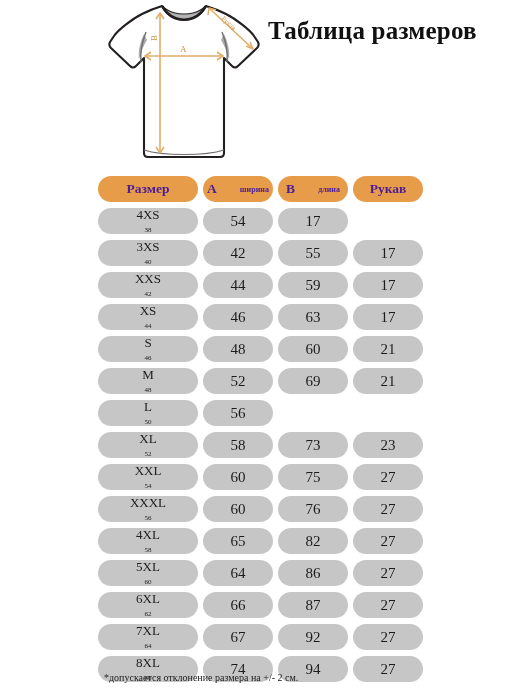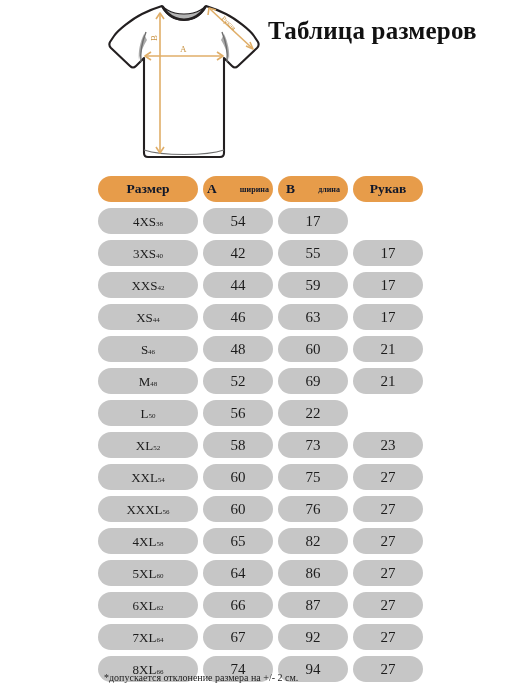--- a/index.html
+++ b/index.html
@@ -67,21 +67,21 @@
     align-items: center;
     justify-content: center;
     box-sizing: border-box;
   }
 
   .cell.c1 { width: 100px; }
   .cell.c2, .cell.c3, .cell.c4 { width: 70px; }
 
   .head .cell {
     background: #e79c4a;
-    color: #0f172a;
+    color: #4c1d95;
   }
 
   .head .cell span.hlabel {
     font-family: "Liberation Serif", "DejaVu Serif", serif;
     font-weight: bold;
     font-size: 13.5px;
     line-height: 1;
   }
 
   .head .cell span.hsub {
@@ -94,21 +94,21 @@
     top: 1px;
     padding-left: 20px;
   }
 
   .body .cell {
     background: #c6c6c6;
     color: #1c1c1c;
   }
 
   .body .cell.c1 {
-    flex-direction: row;
+    flex-direction: column;
     justify-content: center;
     line-height: 1;
   }
 
   .sz-name {
     font-family: "Liberation Serif", "DejaVu Serif", serif;
     font-size: 13px;
     line-height: 13px;
   }
 
@@ -299,23 +299,20 @@
         </div>
       </div>
       <div class="trow">
         <div class="cell c1">
           <span class="sz-name">L</span>
           <span class="sz-ru">50</span>
         </div>
         <div class="cell c2">
           <span class="val">56</span>
         </div>
-        <div class="cell c4">
-          <span class="val">22</span>
-        </div>
       </div>
       <div class="trow">
         <div class="cell c1">
           <span class="sz-name">XL</span>
           <span class="sz-ru">52</span>
         </div>
         <div class="cell c2">
           <span class="val">58</span>
         </div>
         <div class="cell c3">

